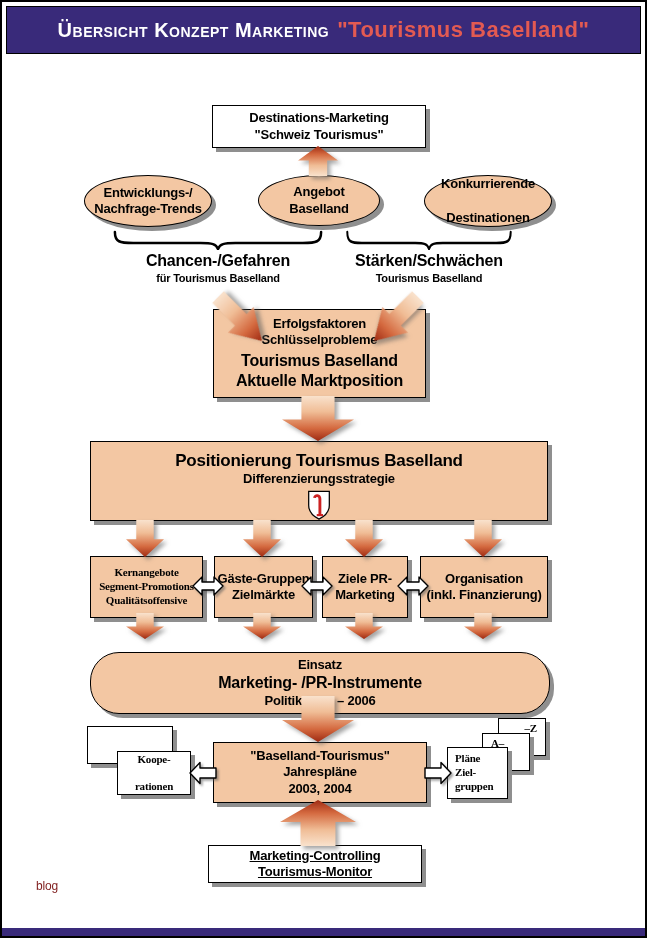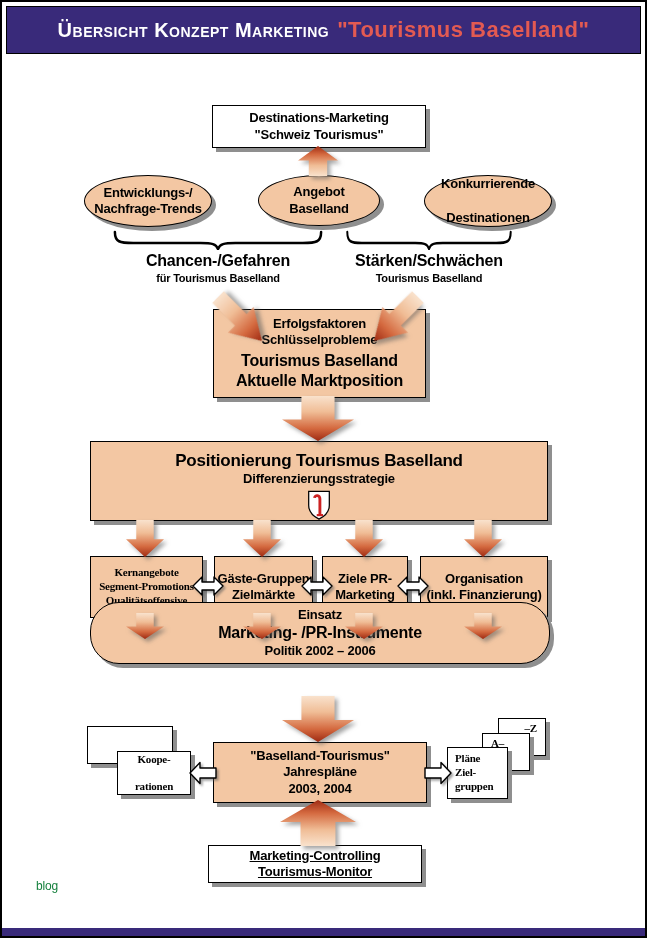--- a/index.html
+++ b/index.html
@@ -23,21 +23,21 @@
   .arrw{position:absolute;filter:drop-shadow(3px 3px 2px rgba(90,90,90,.55));z-index:3;}
   .adown{width:100%;height:100%;
      background:linear-gradient(to bottom,#f9e2cd 0%,#f0bd96 35%,#d4693f 72%,#9e2a12 100%);
      clip-path:polygon(27% 0,73% 0,73% 52%,100% 52%,50% 100%,0 52%,27% 52%);}
   .aup{width:100%;height:100%;
      background:linear-gradient(to top,#f9e2cd 0%,#f0bd96 35%,#d4693f 72%,#9e2a12 100%);
      clip-path:polygon(50% 0,100% 48%,73% 48%,73% 100%,27% 100%,27% 48%,0 48%);}
   .whitearrow{position:absolute;z-index:4;filter:drop-shadow(2px 2px 1px rgba(90,90,90,.55));}
   .brace{position:absolute;z-index:2;}
   .cards-text-left{align-items:flex-start;text-align:left;padding-left:7px;justify-content:center;}
-  .watermark{position:absolute;left:36px;top:879px;font-size:12px;font-weight:normal;color:#15803d;z-index:2;}
+  .watermark{position:absolute;left:36px;top:879px;font-size:12px;font-weight:normal;color:#7f1d1d;z-index:2;}
 </style>
 </head>
 <body>
 
 <div class="stage">
   <div class="frame"></div>
 
   <div class="header">
     <span class="title-main">Übersicht Konzept Marketing</span>
     <span class="title-accent">"Tourismus Baselland"</span>
@@ -156,21 +156,21 @@
   <div class="arrw" style="left:243px;top:613px;width:38px;height:26px;">
       <div class="adown"></div>
     </div>
   <div class="arrw" style="left:345px;top:613px;width:38px;height:26px;">
       <div class="adown"></div>
     </div>
   <div class="arrw" style="left:464px;top:613px;width:38px;height:26px;">
       <div class="adown"></div>
     </div>
 
-  <div class="box salmon" style="left:90px;top:602px;width:458px;height:60px;border-radius:29px;">
+  <div class="box salmon" style="left:90px;top:652px;width:458px;height:60px;border-radius:29px;">
     <div class="t12">Einsatz</div>
     <div class="t16">Marketing- /PR-Instrumente</div>
     <div class="t12">Politik 2002 – 2006</div>
   </div>
 
   <div class="arrw" style="left:282px;top:696px;width:72px;height:46px;">
       <div class="adown"></div>
     </div>
 
   <div class="box" style="left:87px;top:726px;width:84px;height:36px;"></div>

